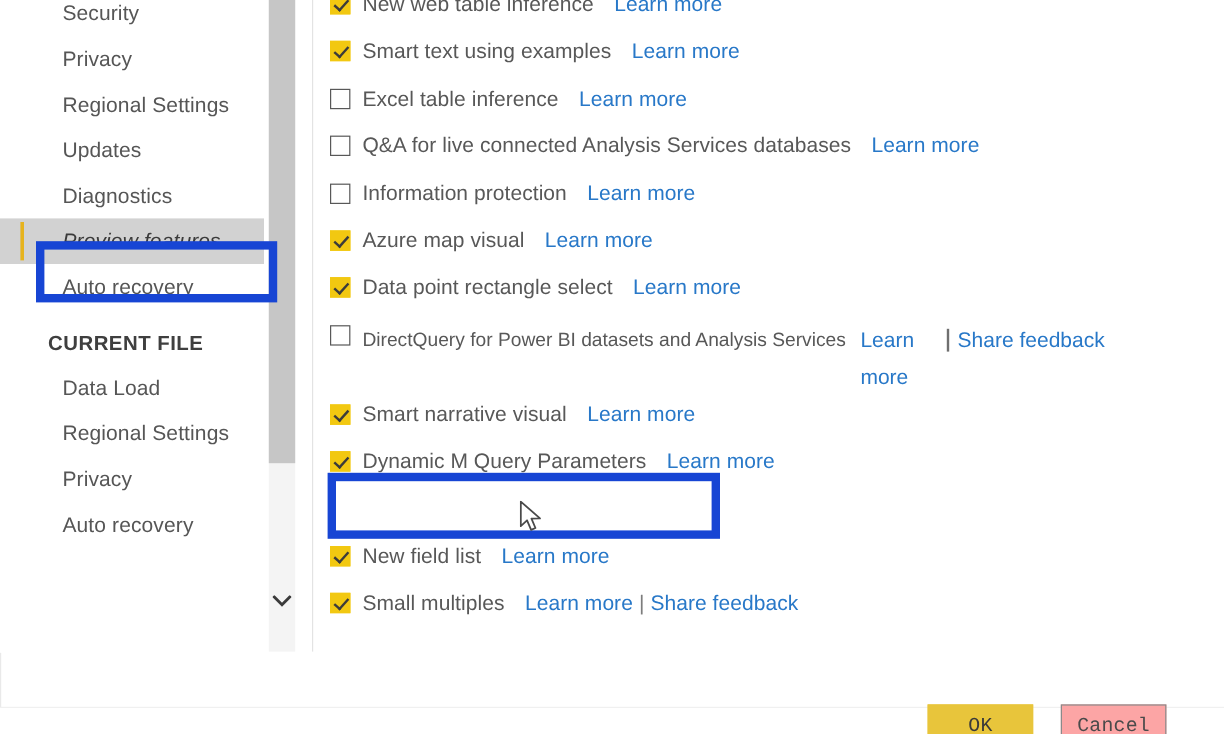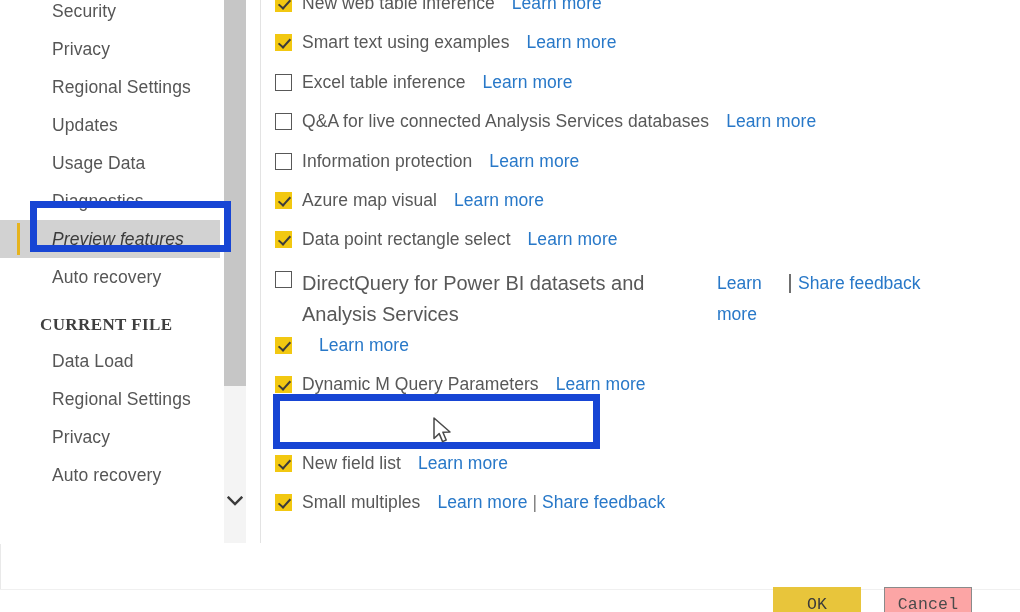--- a/index.html
+++ b/index.html
@@ -65,21 +65,20 @@
   }
   .nav-section {
     height: 46px;
     line-height: 58px;
     padding-left: 40px;
     font-size: 17px;
     font-weight: bold;
     color: #3f3f3f;
     letter-spacing: .4px;
     white-space: nowrap;
-    font-family: Liberation Serif, serif;
   }
 
   
   #nav-scrollbar {
     position: absolute;
     left: 224px; top: 0;
     width: 22px; height: 543px;
     background: #f4f4f4;
   }
   #nav-scrollbar-thumb {
@@ -180,21 +179,21 @@
     color: #7d7d7d;
     line-height: 23px;
     padding: 0 5px;
   }
 
   
   .feature-row.wrap { min-height: 66px; }
   .dq-label {
     width: 415px;
     flex: 0 0 auto;
-    font-size: 20px;
+    font-size: 16px;
     color: #585858;
     line-height: 31px;
     white-space: normal;
   }
   .dq-learn {
     width: 72px;
     flex: 0 0 auto;
     font-size: 17.5px;
     color: #2878c8;
     line-height: 31px;
@@ -269,21 +268,20 @@
 <div id="root">
 
   <div class="dialog-edge-left"></div>
   <div class="dialog-edge-bottom"></div>
 
   <div id="sidebar">
       <div class="nav-item"><span>Security</span></div>
       <div class="nav-item"><span>Privacy</span></div>
       <div class="nav-item"><span>Regional Settings</span></div>
       <div class="nav-item"><span>Updates</span></div>
-      <div class="nav-item"><span>Usage Data</span></div>
       <div class="nav-item"><span>Diagnostics</span></div>
       <div class="nav-item selected"><span>Preview features</span></div>
       <div class="nav-item"><span>Auto recovery</span></div>
       <div class="nav-section">CURRENT FILE</div>
       <div class="nav-item"><span>Data Load</span></div>
       <div class="nav-item"><span>Regional Settings</span></div>
       <div class="nav-item"><span>Privacy</span></div>
       <div class="nav-item"><span>Auto recovery</span></div>
     </div>
 
@@ -342,20 +340,21 @@
         <div class="lnk">Learn more</div>
       </div>
       <div class="feature-row wrap">
         <div class="cbx"></div>
         <div class="dq-label">DirectQuery for Power BI datasets and Analysis Services</div>
         <div class="dq-learn">Learn more</div>
         <div class="dq-share">Share feedback</div>
       </div>
       <div class="feature-row">
         <div class="cbx checked"></div>
+        <div class="row-text">Smart narrative visual</div>
         <div class="gap-md"></div>
         <div class="lnk">Learn more</div>
       </div>
       <div class="feature-row">
         <div class="cbx checked"></div>
         <div class="row-text">Dynamic M Query Parameters</div>
         <div class="gap-md"></div>
         <div class="lnk">Learn more</div>
       </div>
       <div class="feature-row">

